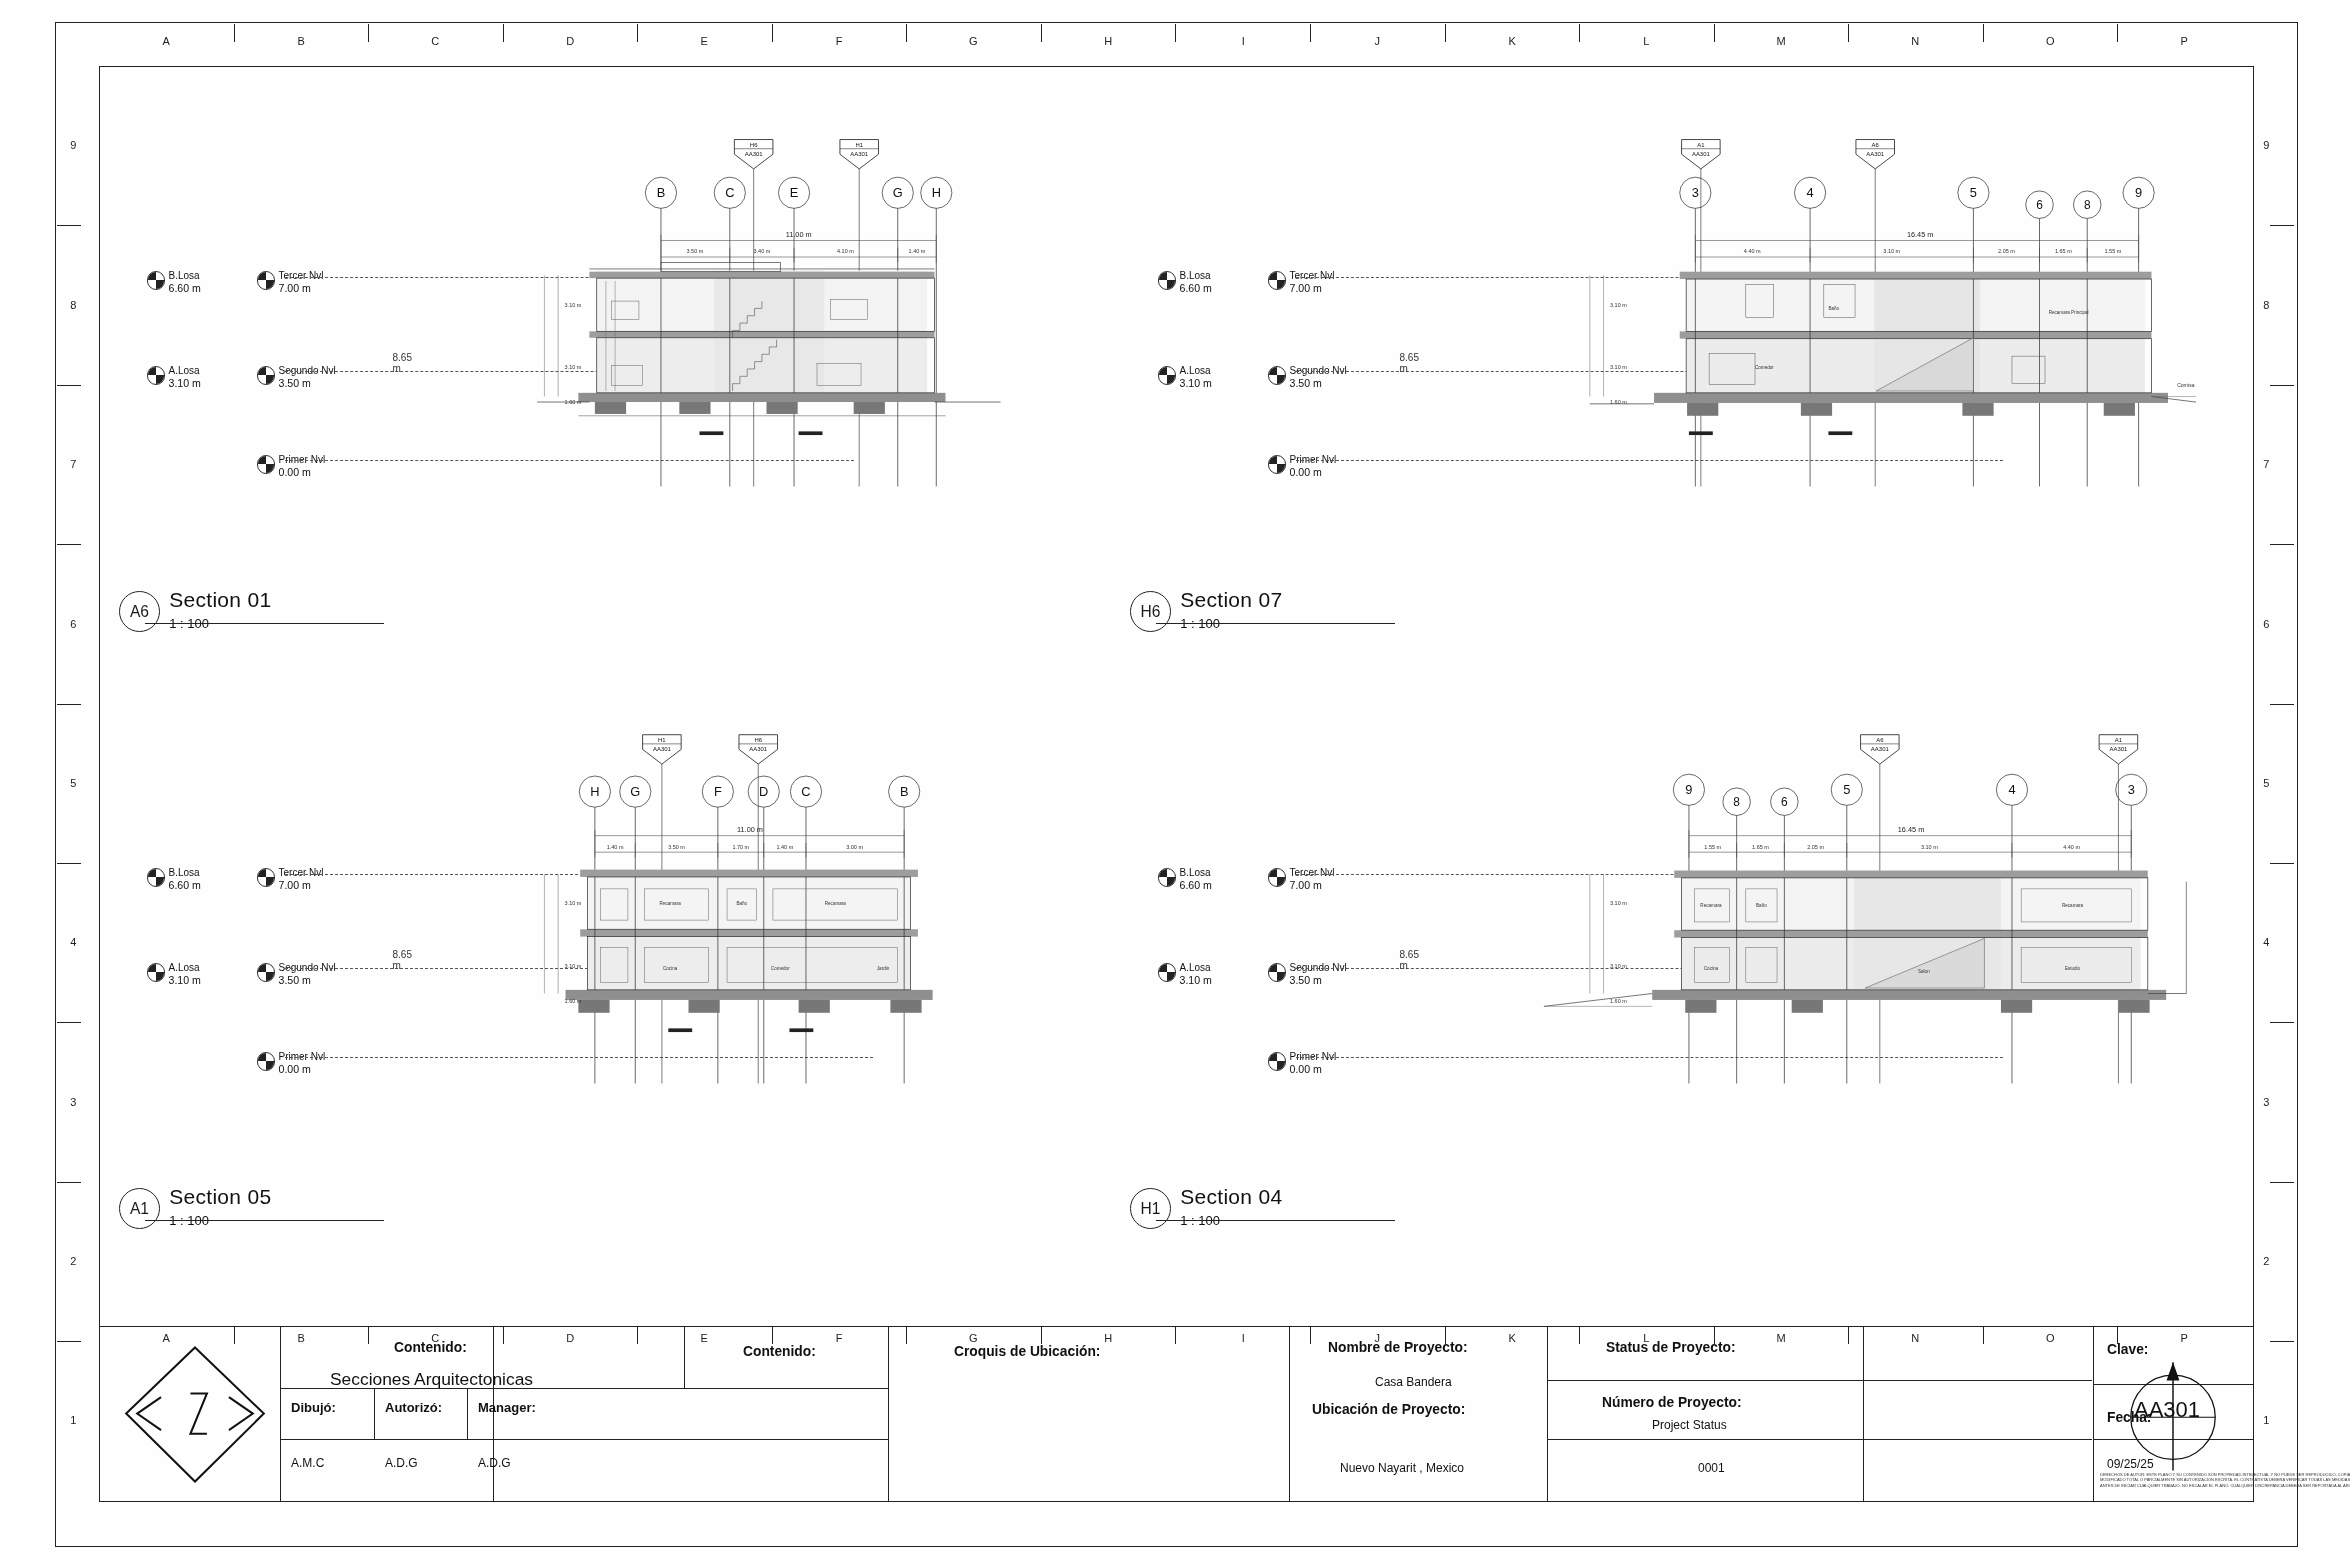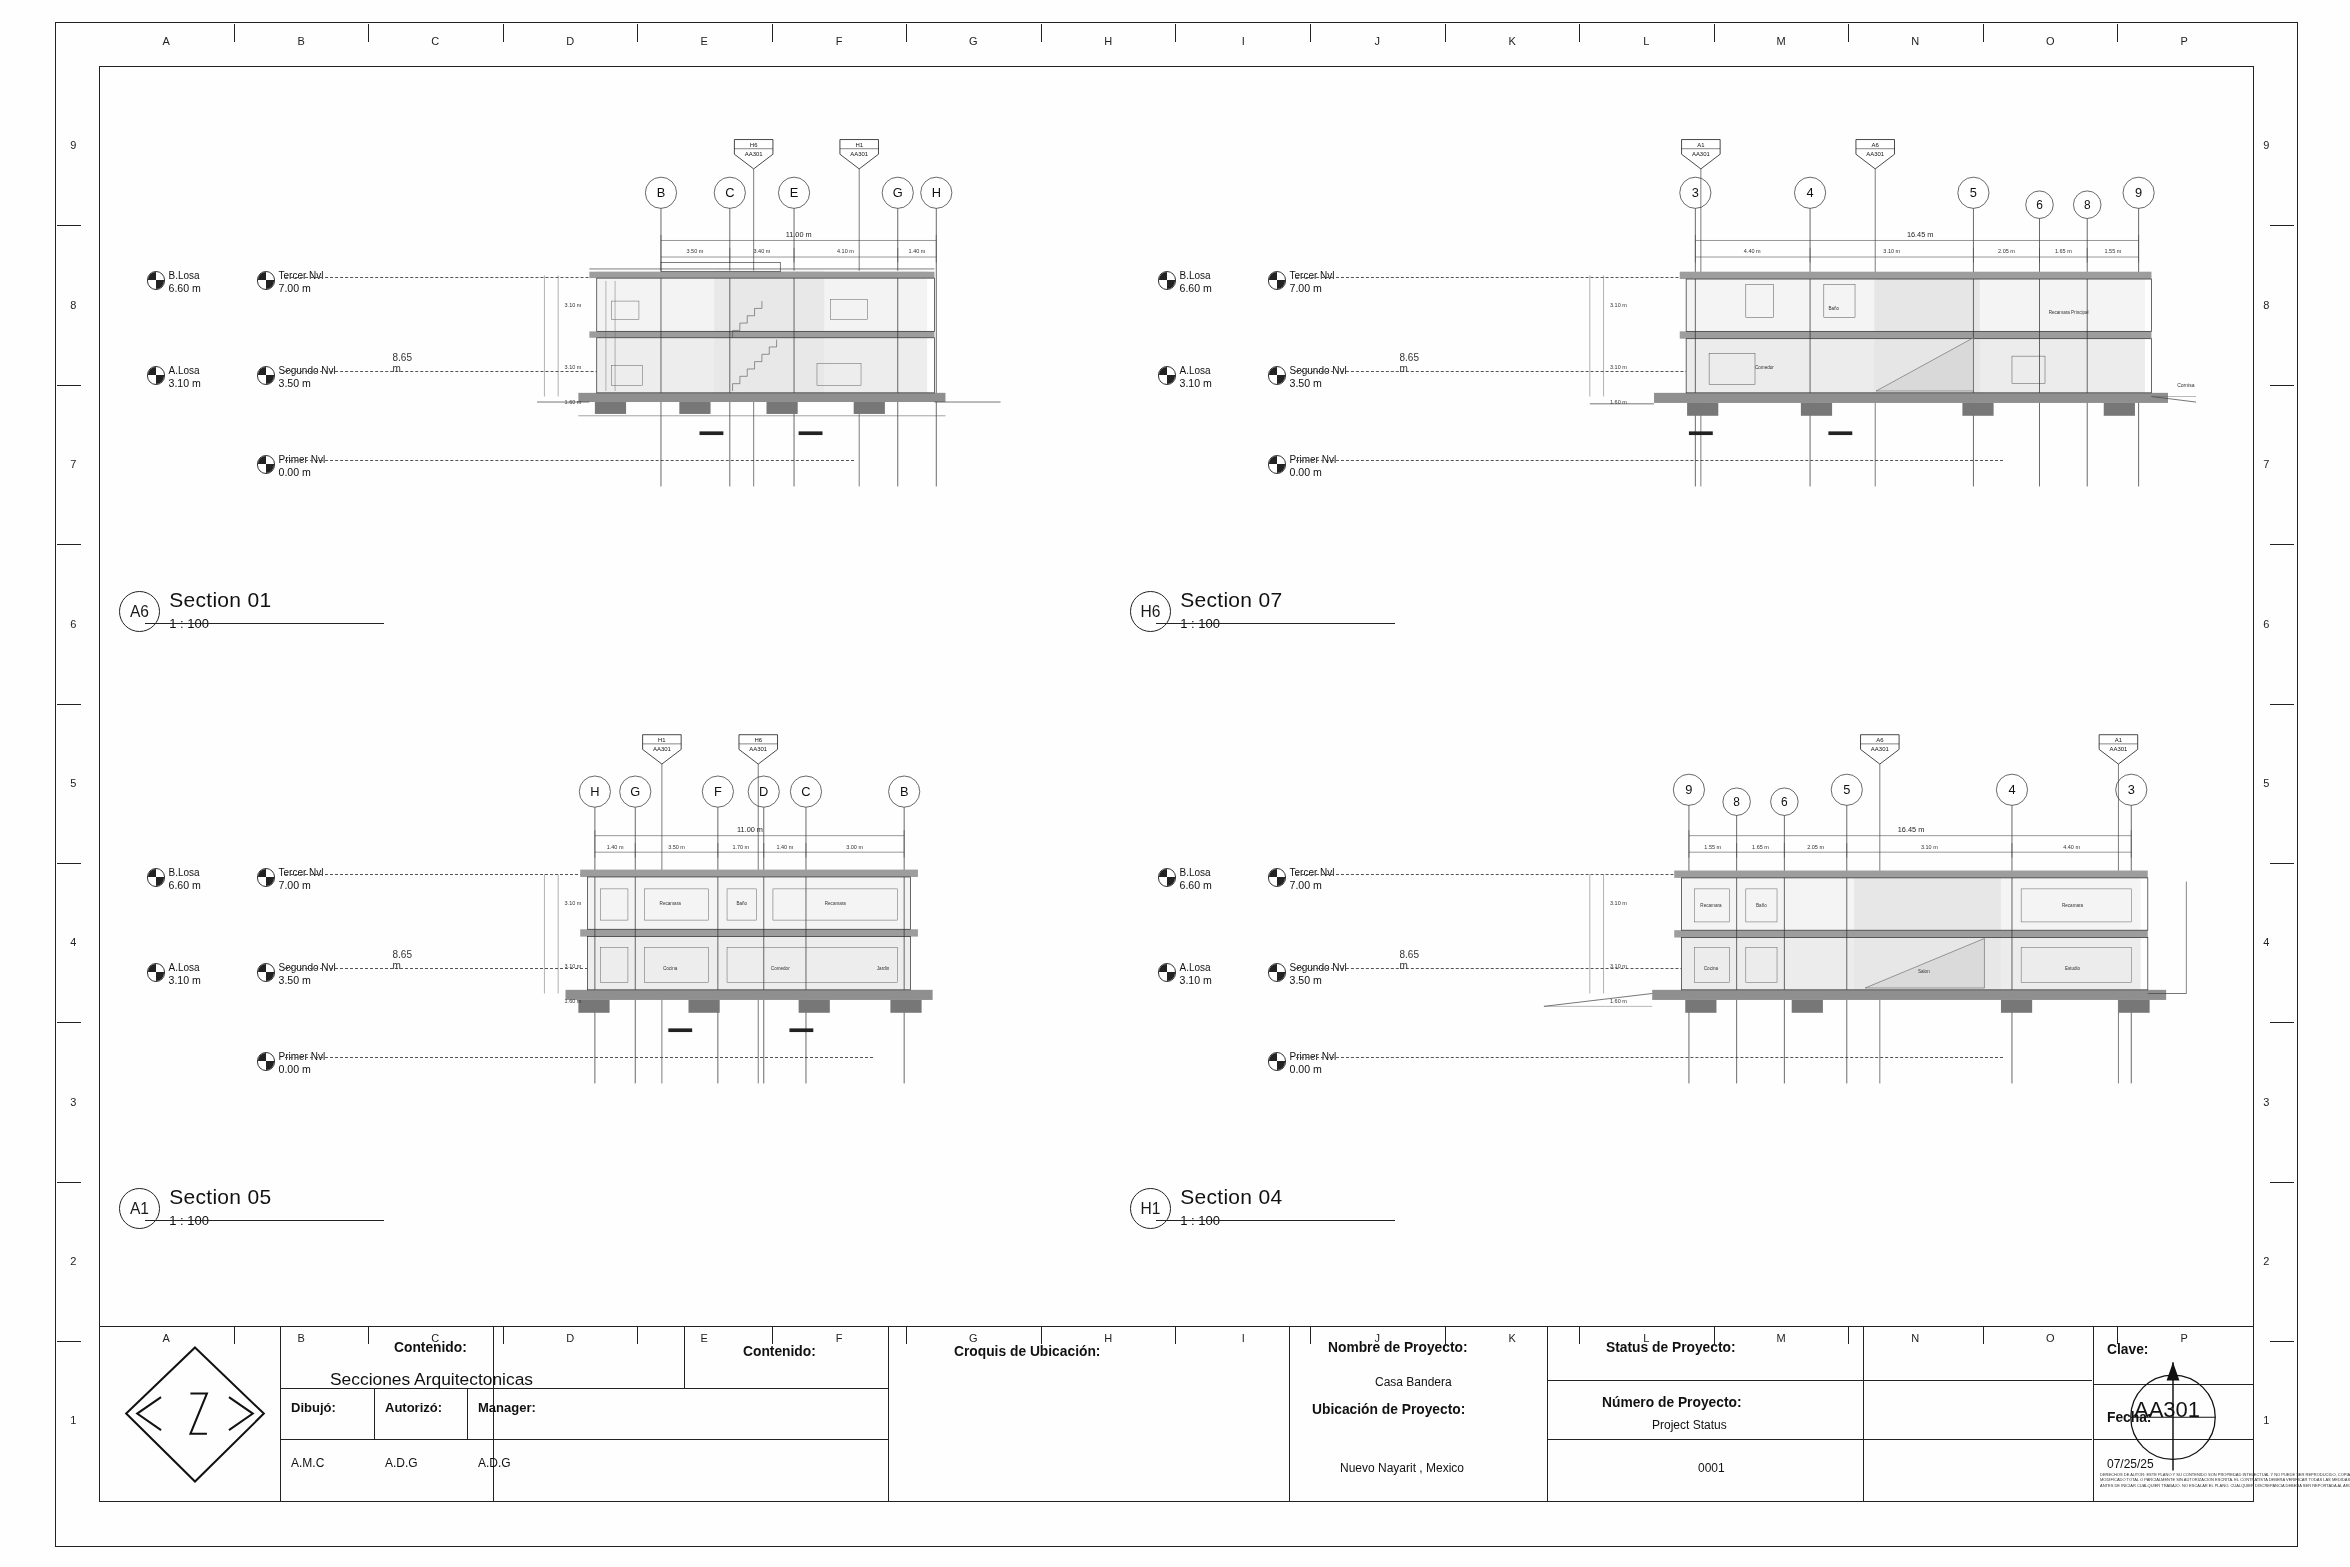--- a/index.html
+++ b/index.html
@@ -821,19 +821,19 @@
     <div class="tb-val" style="left:1240px;top:134px;">Nuevo Nayarit , Mexico</div>
 
     <div class="tb-label" style="left:1506px;top:13px;">Status de Proyecto:</div>
     <div class="tb-val" style="left:1552px;top:48px;margin-top:43px;">Project Status</div>
     <div class="tb-label" style="left:1502px;top:68px;">Número de Proyecto:</div>
     <div class="tb-val" style="left:1598px;top:134px;">0001</div>
 
     <div class="tb-label" style="left:2007px;top:14.7px;">Clave:</div>
     <div class="tb-clave" style="left:2034px;top:70px;">AA301</div>
     <div class="tb-label" style="left:2007px;top:83px;">Fecha:</div>
-    <div class="tb-val" style="left:2007px;top:130px;">07/25/25</div>
+    <div class="tb-val" style="left:2007px;top:130px;">09/25/25</div>
 
     <div class="legal" style="left:2000px;top:145px;width:275px;">DERECHOS DE AUTOR: ESTE PLANO Y SU CONTENIDO SON PROPIEDAD INTELECTUAL Y NO PUEDE SER REPRODUCIDO, COPIADO O MODIFICADO TOTAL O PARCIALMENTE SIN AUTORIZACION ESCRITA. EL CONTRATISTA DEBERA VERIFICAR TODAS LAS MEDIDAS EN OBRA ANTES DE INICIAR CUALQUIER TRABAJO. NO ESCALAR EL PLANO. CUALQUIER DISCREPANCIA DEBERA SER REPORTADA AL ARQUITECTO.</div>
   </div>
 
 </div>
 
 
 </body></html>

